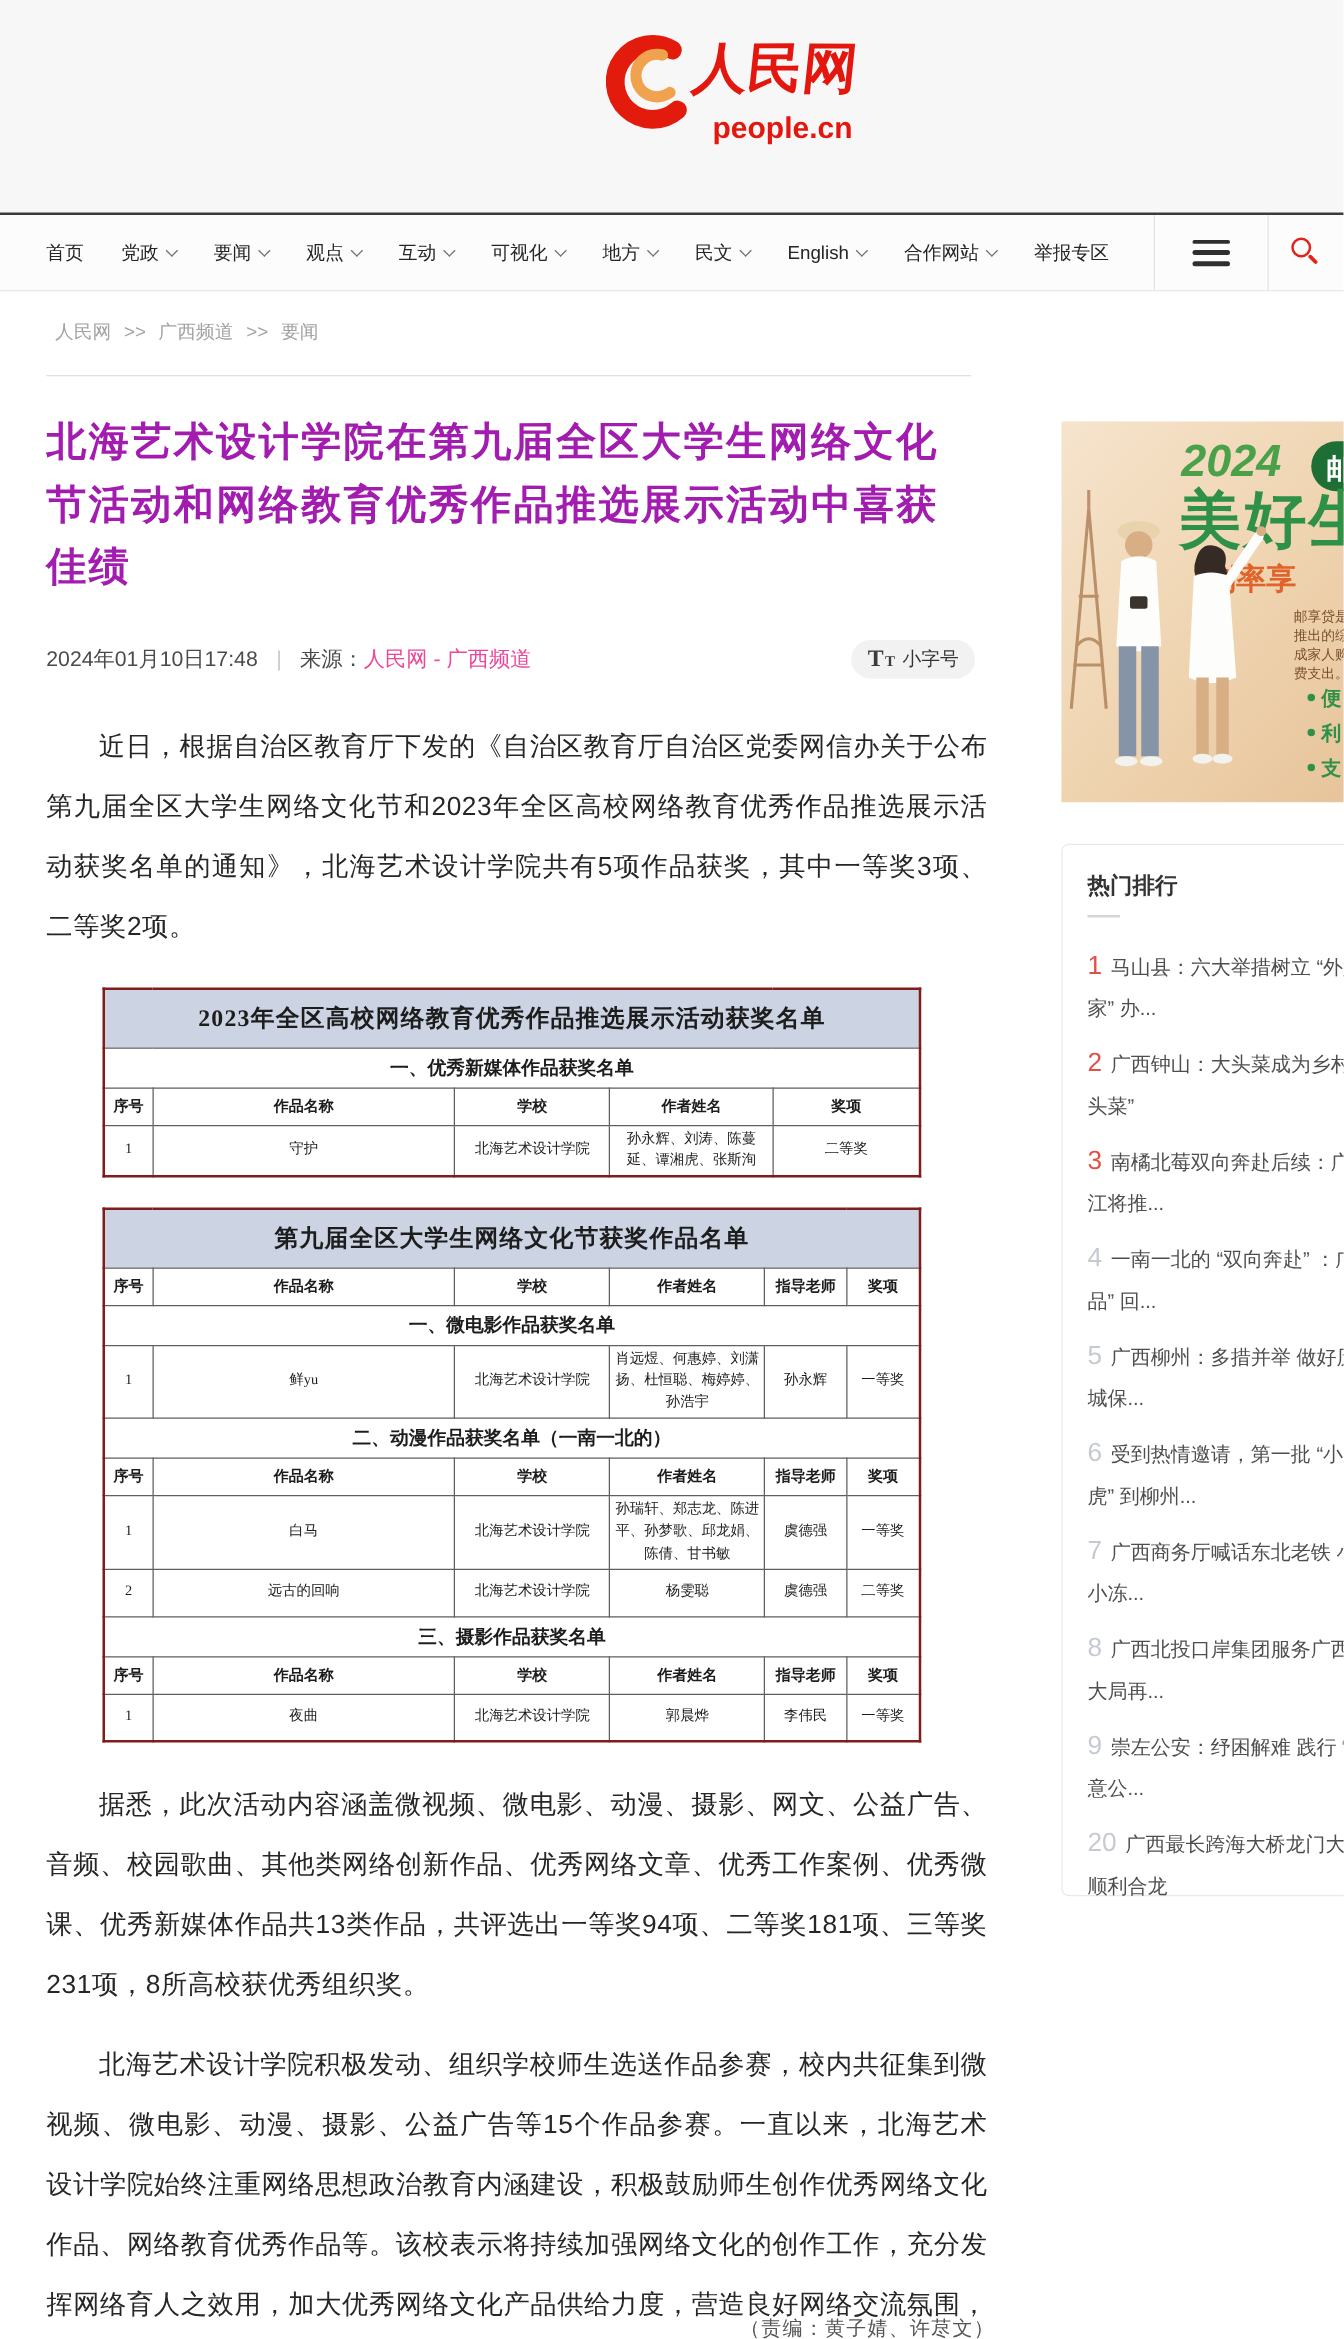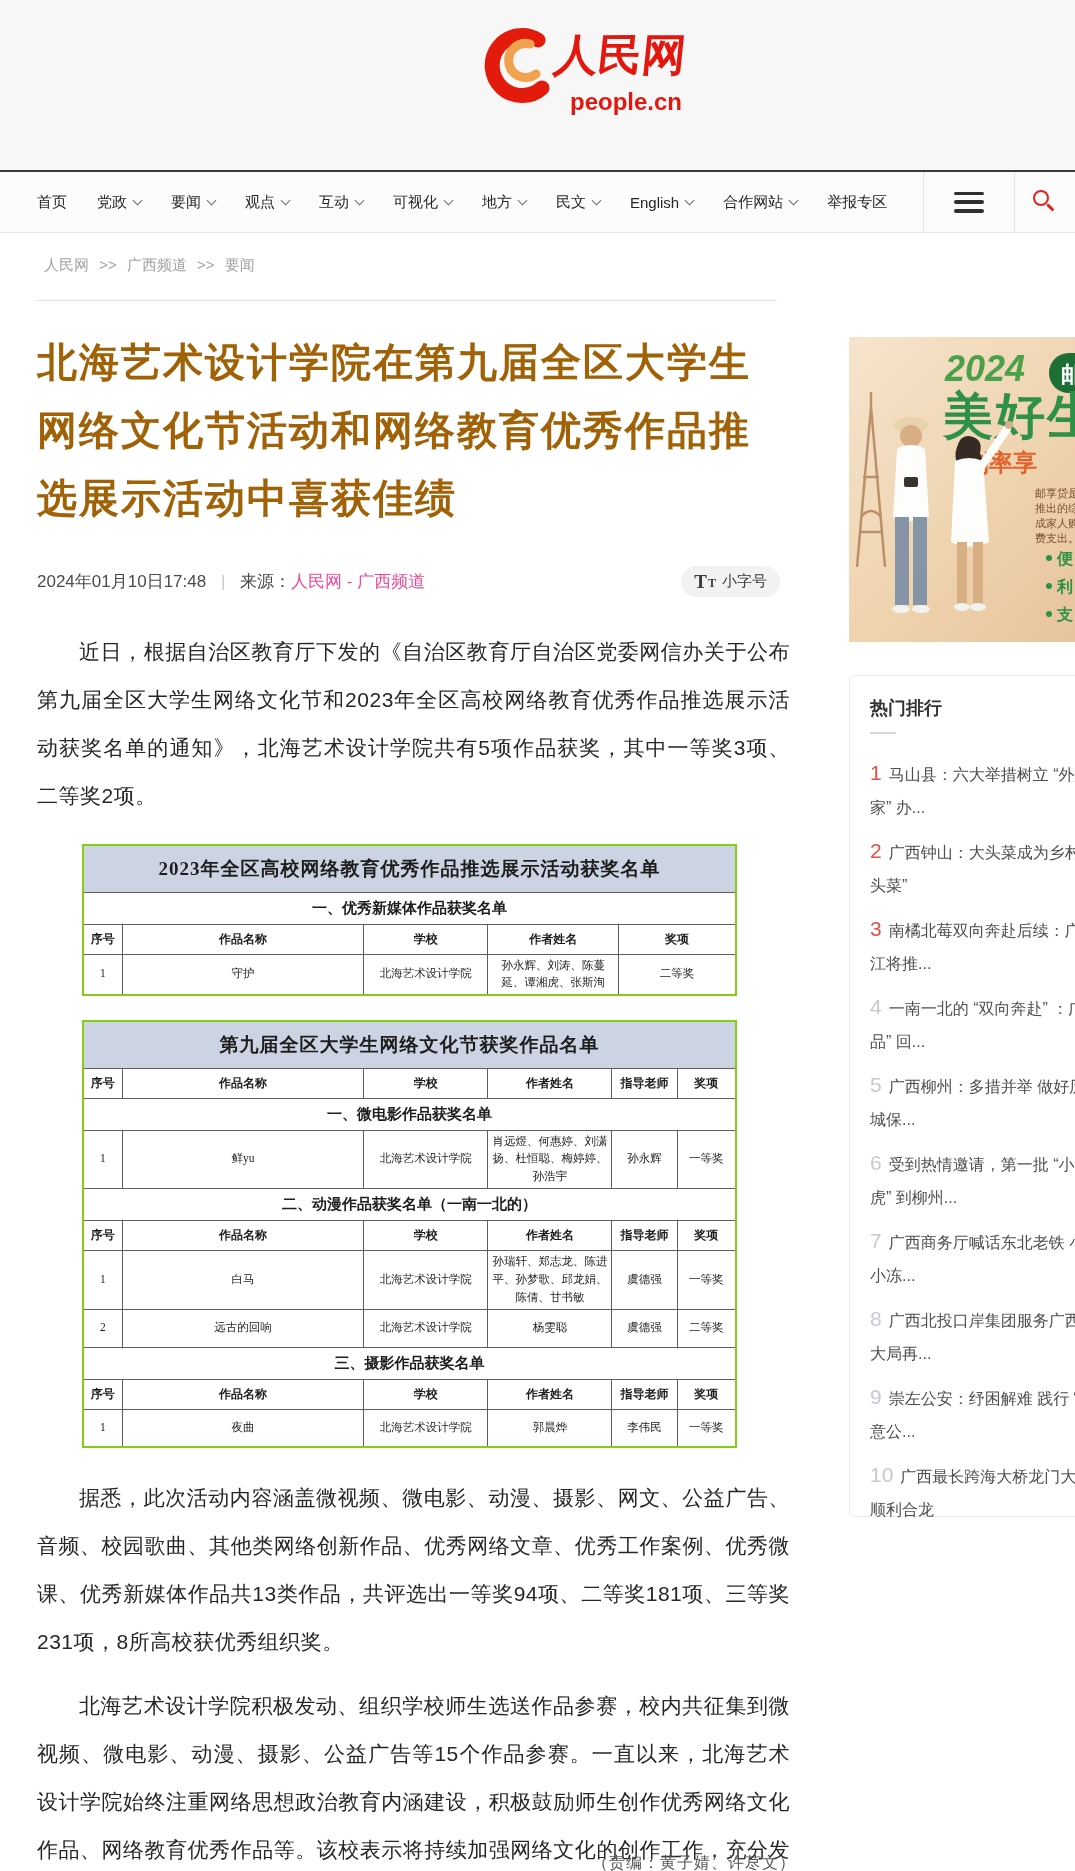--- a/index.html
+++ b/index.html
@@ -29,38 +29,38 @@
 
   
   .breadcrumb { position:absolute; left:44px; top:256px; font-size:15px; color:#a2a2a2; }
   .breadcrumb span { margin-right:6px; }
   .crumb-link { cursor:pointer; }
 
   .top-divider { position:absolute; left:37px; top:300px; width:740px; height:1px; background:#e0e0e0; }
 
   
   .article { position:absolute; left:37px; top:328px; width:753px; }
-  .article-title { width:716px; font-size:40px; line-height:68px; font-weight:700; color:#a16207; letter-spacing:2px; }
+  .article-title { width:716px; font-size:32px; line-height:50px; font-weight:700; color:#a21caf; letter-spacing:2px; }
   .meta-row { position:relative; margin-top:34px; height:32px; }
   .meta-left { font-size:17px; color:#4a4a4a; line-height:32px; }
   .meta-sep { color:#c9c9c9; margin:0 10px; }
   .meta-source-link { color:#ec4899; cursor:pointer; }
   .fontsize-pill { position:absolute; right:10px; top:0; height:31px; background:#f2f2f2; border-radius:16px;
                    display:flex; align-items:center; padding:0 13px; cursor:pointer; }
   .tt-big { font-family:"Liberation Serif","DejaVu Serif",serif; font-size:19px; font-weight:700; color:#3c3c3c; }
   .tt-small { font-family:"Liberation Serif","DejaVu Serif",serif; font-size:12px; font-weight:700; color:#3c3c3c; margin:4px 6px 0 1px; }
   .pill-label { font-size:15px; color:#333; }
 
   .para { margin-top:26px; font-size:21px; line-height:48px; color:#262626; text-align:justify;
           text-indent:2em; letter-spacing:0.5px; }
   .para:first-of-type { margin-top:30px; }
 
   
   .award-image { margin:24px 0 0 45px; width:655px; background:#fff; }
-  table.tbl { width:100%; border-collapse:collapse; border:2px solid #84cc16;
+  table.tbl { width:100%; border-collapse:collapse; border:2px solid #7f1d1d;
               font-family:"Liberation Serif","DejaVu Serif",serif; }
   table.tbl td { border:1px solid #5f5f5f; text-align:center; vertical-align:middle; color:#1d1d1d; padding:2px 4px; }
   td.band { background:#ccd4e3; font-size:19px; font-weight:700; height:47px; letter-spacing:1px; }
   td.sect { font-family:"Liberation Sans","DejaVu Sans",sans-serif; font-size:15px; font-weight:700; height:32px;margin-left:18px; }
   tr.hdr td { font-size:12px; font-weight:700; height:30px; }
   tr.data td { font-size:11.5px; line-height:1.55; height:38px; }
   .tbl-gap { height:24px; }
 
   .caption { margin-top:26px; width:100%; text-align:center; font-family:"Liberation Serif","DejaVu Serif",serif;
              font-style:italic; font-size:17px; color:#5878b0; letter-spacing:1px; }
@@ -403,20 +403,20 @@
       </div>
       <div class="rank-item num-gray">
         <div class="rank-line"><span class="rank-num">8</span><span>广西北投口岸集团服务广西跨</span></div>
         <div class="rank-line">大局再...</div>
       </div>
       <div class="rank-item num-gray">
         <div class="rank-line"><span class="rank-num">9</span><span>崇左公安：纾困解难 践行 “创</span></div>
         <div class="rank-line">意公...</div>
       </div>
       <div class="rank-item num-gray">
-        <div class="rank-line"><span class="rank-num">10</span><span>广西最长跨海大桥龙门大桥主</span></div>
+        <div class="rank-line"><span class="rank-num">20</span><span>广西最长跨海大桥龙门大桥主</span></div>
         <div class="rank-line">顺利合龙</div>
       </div>
 
     </div>
   </div>
 
 </div>
 
 </body></html>

